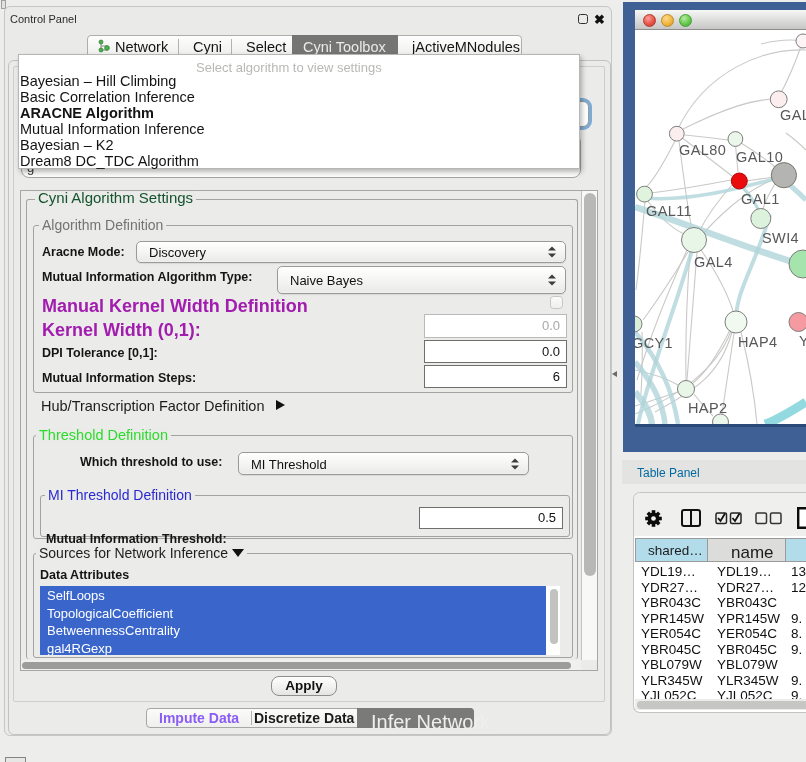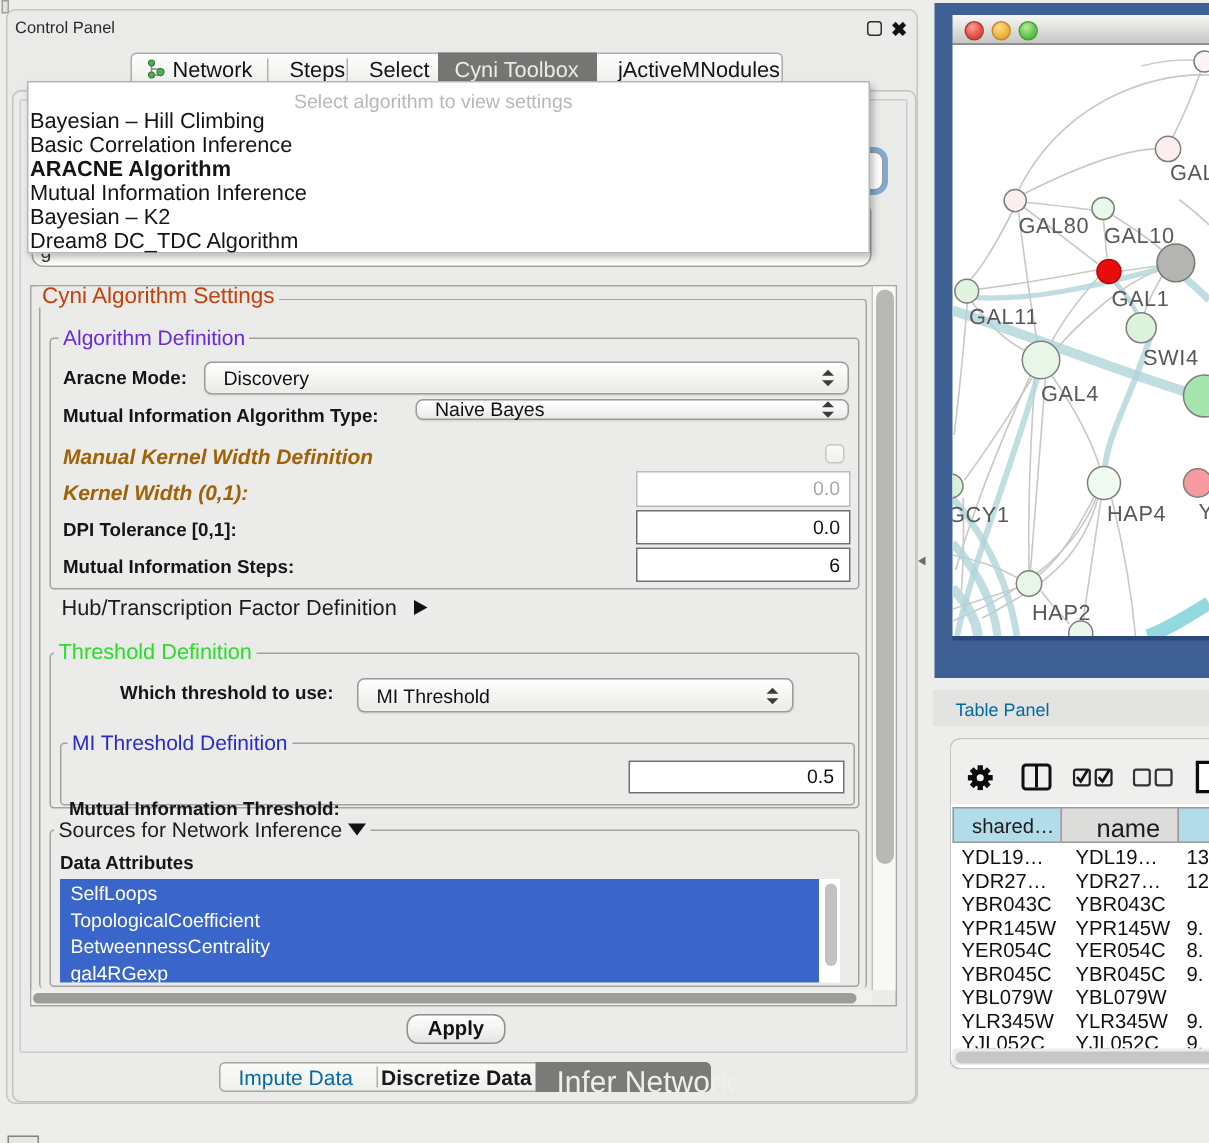--- a/index.html
+++ b/index.html
@@ -1,20 +1,20 @@
 <!DOCTYPE html>
 <html><head>
 <meta charset="utf-8">
 <style>
 * { margin:0; padding:0; box-sizing:border-box; }
 html,body { width:806px; height:762px; background:#ededec; font-family:"Liberation Sans", sans-serif; overflow:hidden; position:relative; }
 .ab { position:absolute; }
 .nw { white-space:nowrap; }
 .bl { font-weight:bold; font-size:12.5px; color:#151515; white-space:nowrap; }
-.dl { font-weight:bold; font-size:14px; color:#a16207; white-space:nowrap;font-style:italic; }
+.dl { font-weight:bold; font-size:18px; color:#a21caf; white-space:nowrap; }
 .gt { font-size:14px; white-space:nowrap; background:#eaeae8; padding:0 3px; line-height:14px; }
 .grp { border:1px solid #a2a2a0; border-radius:3px; }
 .combo { background:linear-gradient(#ffffff,#f6f6f4 45%,#ebebe9 92%,#f2f2f0); border:1px solid #9a9a98; border-radius:5px; box-shadow:0 1px 1px rgba(0,0,0,0.08); }
 .combo .ct { position:absolute; left:12px; top:50%; transform:translateY(-50%); font-size:13px; color:#111; white-space:nowrap; }
 .arrs { position:absolute; right:9px; top:50%; width:8px; height:11px; transform:translateY(-50%); }
 .arrs:before { content:""; position:absolute; left:0; top:0; border-left:4px solid transparent; border-right:4px solid transparent; border-bottom:4.5px solid #3c3c3a; }
 .arrs:after { content:""; position:absolute; left:0; bottom:0; border-left:4px solid transparent; border-right:4px solid transparent; border-top:4.5px solid #3c3c3a; }
 .tf { background:#fff; font-size:13px; text-align:right; padding-right:6px; line-height:22px; }
 </style>
 </head>
@@ -31,21 +31,21 @@
 <div class="ab" style="left:178px;top:39px;width:1px;height:16px;background:#b2b2b0;"></div>
 <div class="ab" style="left:231px;top:39px;width:1px;height:16px;background:#b2b2b0;"></div>
 <div class="ab" style="left:292px;top:35px;width:106px;height:23px;background:#757573;"></div>
 <svg class="ab" style="left:97px;top:39px;" width="15" height="15" viewBox="0 0 15 15">
   <path d="M4 3 L4 11 L10 11 M4 7 L10 7" stroke="#8a8a88" stroke-width="1" fill="none"></path>
   <circle cx="4" cy="3" r="2" fill="#4caf50" stroke="#2e7d32" stroke-width="0.7"></circle>
   <circle cx="4" cy="11" r="2" fill="#4caf50" stroke="#2e7d32" stroke-width="0.7"></circle>
   <circle cx="10" cy="9" r="2.4" fill="#4caf50" stroke="#2e7d32" stroke-width="0.7"></circle>
 </svg>
 <div class="ab nw" style="left:115px;top:39px;font-size:14.5px;color:#141414;">Network</div>
-<div class="ab nw" style="left:193px;top:39px;font-size:14.5px;color:#141414;">Steps</div>
+<div class="ab nw" style="left:193px;top:39px;font-size:14.5px;color:#141414;">Cyni</div>
 <div class="ab nw" style="left:246px;top:39px;font-size:14.5px;color:#141414;">Select</div>
 <div class="ab nw" style="left:303px;top:39px;font-size:14.5px;color:#ebebe9;">Cyni Toolbox</div>
 <div class="ab nw" style="left:412px;top:39px;font-size:14.5px;color:#141414;">jActiveMNodules</div>
 
 <div class="ab" style="left:8px;top:60px;width:603px;height:675px;background:#ebebe9;border:1px solid #c2c2c0;border-radius:6px;"></div>
 <div class="ab" style="left:13px;top:66px;width:592px;height:636px;background:#ebebe9;border:1px solid #cecccc;border-radius:2px;"></div>
 
 <div class="ab" style="left:30px;top:101px;width:559px;height:26px;background:#fff;border:1px solid #9a9a98;border-radius:6px;box-shadow:0 0 0 3px rgba(107,160,210,0.85);"></div>
 
 <div class="ab" style="left:21px;top:134px;width:560px;height:44px;background:#fdfdfb;border:1px solid #a4a4a2;border-radius:8px;"></div>
@@ -53,33 +53,33 @@
 
 <div class="ab" style="left:20px;top:190px;width:578px;height:481px;background:#ebebe9;border:1px solid #a6a6a4;"></div>
 
 <div class="ab" style="left:581px;top:191px;width:16px;height:469px;background:#f8f8f6;border-left:1px solid #c2c2c0;"></div>
 <div class="ab" style="left:583.5px;top:193px;width:12px;height:383px;background:#b8b8b6;border-radius:6px;"></div>
 
 <div class="ab" style="left:21px;top:660px;width:560px;height:10px;background:#f0f0ee;"></div>
 <div class="ab" style="left:22px;top:661.5px;width:549px;height:7.5px;background:#9c9c9a;border-radius:4px;"></div>
 
 <div class="ab" style="left:26px;top:199px;width:552px;height:460px;border:1px solid #a2a2a0;border-radius:3px;border-bottom:none;"></div>
-<div class="ab gt" style="left:25px;top:191px;color:#c2410c;font-size:15px;">Cyni Algorithm Settings</div>
+<div class="ab gt" style="left:35px;top:191px;color:#14532d;font-size:15px;">Cyni Algorithm Settings</div>
 
 <div class="ab grp" style="left:33px;top:225px;width:540px;height:168px;"></div>
-<div class="ab gt" style="left:39px;top:218px;color:#6d28d9;">Algorithm Definition</div>
+<div class="ab gt" style="left:39px;top:218px;color:#737373;">Algorithm Definition</div>
 
 <div class="ab bl" style="left:42px;top:245px;">Aracne Mode:</div>
 <div class="ab combo" style="left:136px;top:241px;width:430px;height:22px;">
     <span class="ct">Discovery</span>
     <span class="arrs"></span>
   </div>
 
 <div class="ab bl" style="left:42px;top:270px;">Mutual Information Algorithm Type:</div>
-<div class="ab combo" style="left:277px;top:266px;width:289px;height:14px;">
+<div class="ab combo" style="left:277px;top:266px;width:289px;height:28px;">
     <span class="ct">Naive Bayes</span>
     <span class="arrs"></span>
   </div>
 
 <div class="ab dl" style="left:42px;top:296px;">Manual Kernel Width Definition</div>
 <div class="ab" style="left:550px;top:296px;width:13px;height:13px;background:linear-gradient(#fbfbf9,#efefed);border:1.5px solid #c6c6c4;border-radius:3.5px;"></div>
 
 <div class="ab dl" style="left:42px;top:320px;">Kernel Width (0,1):</div>
 <div class="ab tf" style="left:424px;top:314px;width:143px;height:24px;border:1px solid #bababa;color:#a8a8a6;">0.0</div>
 
@@ -113,21 +113,21 @@
 
 <div class="ab" style="left:40px;top:586px;width:520px;height:69px;background:#fff;"></div>
 <div class="ab" style="left:40px;top:586px;width:506px;height:69px;background:#3a66cc;color:#fff;font-size:13px;line-height:17.5px;padding:1px 0 0 7px;overflow:hidden;">SelfLoops<br>TopologicalCoefficient<br>BetweennessCentrality<br>gal4RGexp</div>
 <div class="ab" style="left:549.5px;top:589px;width:8.5px;height:55px;background:#c2c2c0;border-radius:4.5px;"></div>
 
 <div class="ab" style="left:271px;top:676px;width:66px;height:20px;background:linear-gradient(#ffffff,#f0f0ee 60%,#e4e4e2);border:1px solid #8e8e8c;border-radius:8px;text-align:center;font-size:13.5px;font-weight:bold;color:#111;line-height:18px;">Apply</div>
 
 <div class="ab" style="left:146px;top:708px;width:328px;height:20px;background:linear-gradient(#fbfbf9,#efefed);border:1px solid #a6a6a4;border-radius:4px;"></div>
 <div class="ab" style="left:251px;top:711px;width:1px;height:14px;background:#b0b0ae;"></div>
 <div class="ab" style="left:357px;top:708px;width:117px;height:20px;background:#7a7a78;border-radius:0 4px 4px 0;"></div>
-<div class="ab nw" style="left:159px;top:710px;font-size:14px;font-weight:normal;color:#0369a1;">Impute Data</div>
+<div class="ab nw" style="left:159px;top:710px;font-size:14px;font-weight:bold;color:#8b5cf6;">Impute Data</div>
 <div class="ab nw" style="left:254px;top:710px;font-size:14px;font-weight:bold;color:#1a1a1a;">Discretize Data</div>
 <div class="ab nw" style="left:371px;top:711px;font-size:20px;color:#efefed;">Infer Network</div>
 
 <div class="ab" style="left:612px;top:371px;width:0;height:0;border-top:3.5px solid transparent;border-bottom:3.5px solid transparent;border-right:5px solid #6a6a68;"></div>
 
 <div class="ab" style="left:5px;top:757px;width:21px;height:12px;border:1.5px solid #848482;background:#e6e6e4;"></div>
 
 <div class="ab" style="left:18px;top:54px;width:562px;height:115px;background:#fff;border:1px solid #b6b6b4;box-shadow:2px 3px 5px rgba(0,0,0,0.28);"></div>
 <div class="ab nw" style="left:196px;top:60px;font-size:13px;color:#b8b8b6;">Select algorithm to view settings</div>
 <div class="ab nw" style="left:20px;top:74px;font-size:14.5px;color:#141414;line-height:15.9px;">Bayesian – Hill Climbing<br>Basic Correlation Inference<br><b>ARACNE Algorithm</b><br>Mutual Information Inference<br>Bayesian – K2<br>Dream8 DC_TDC Algorithm</div>

